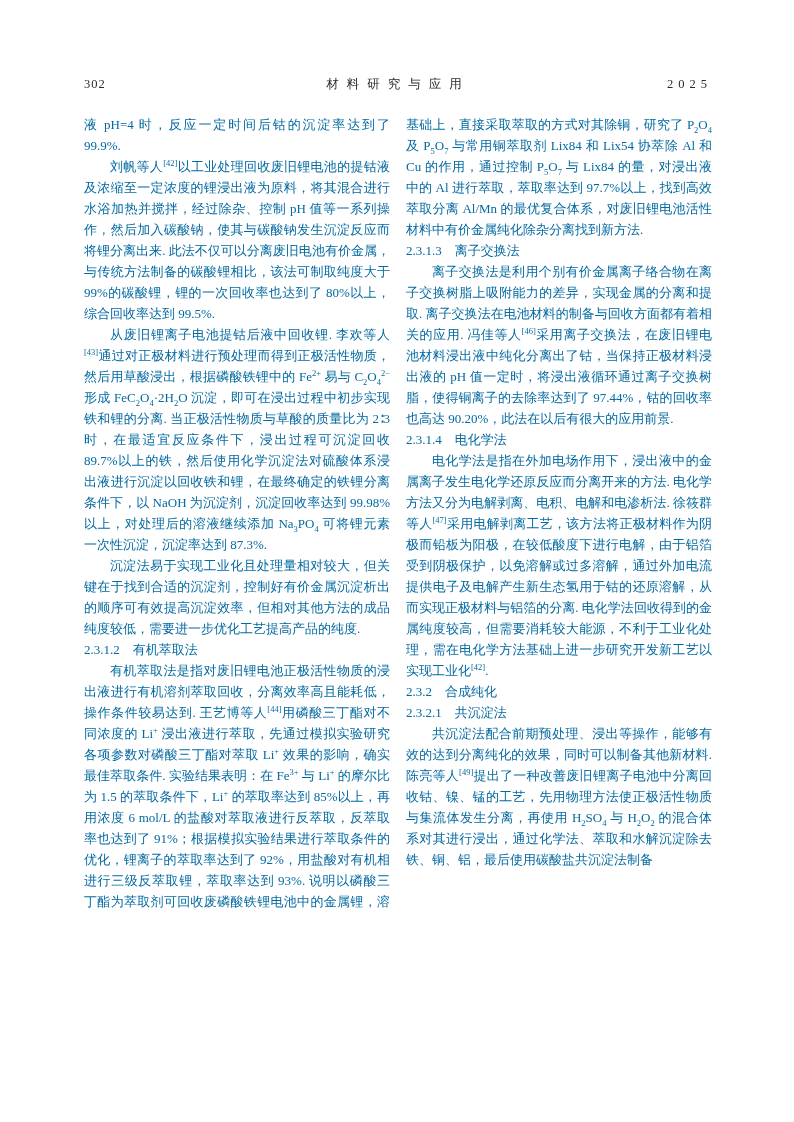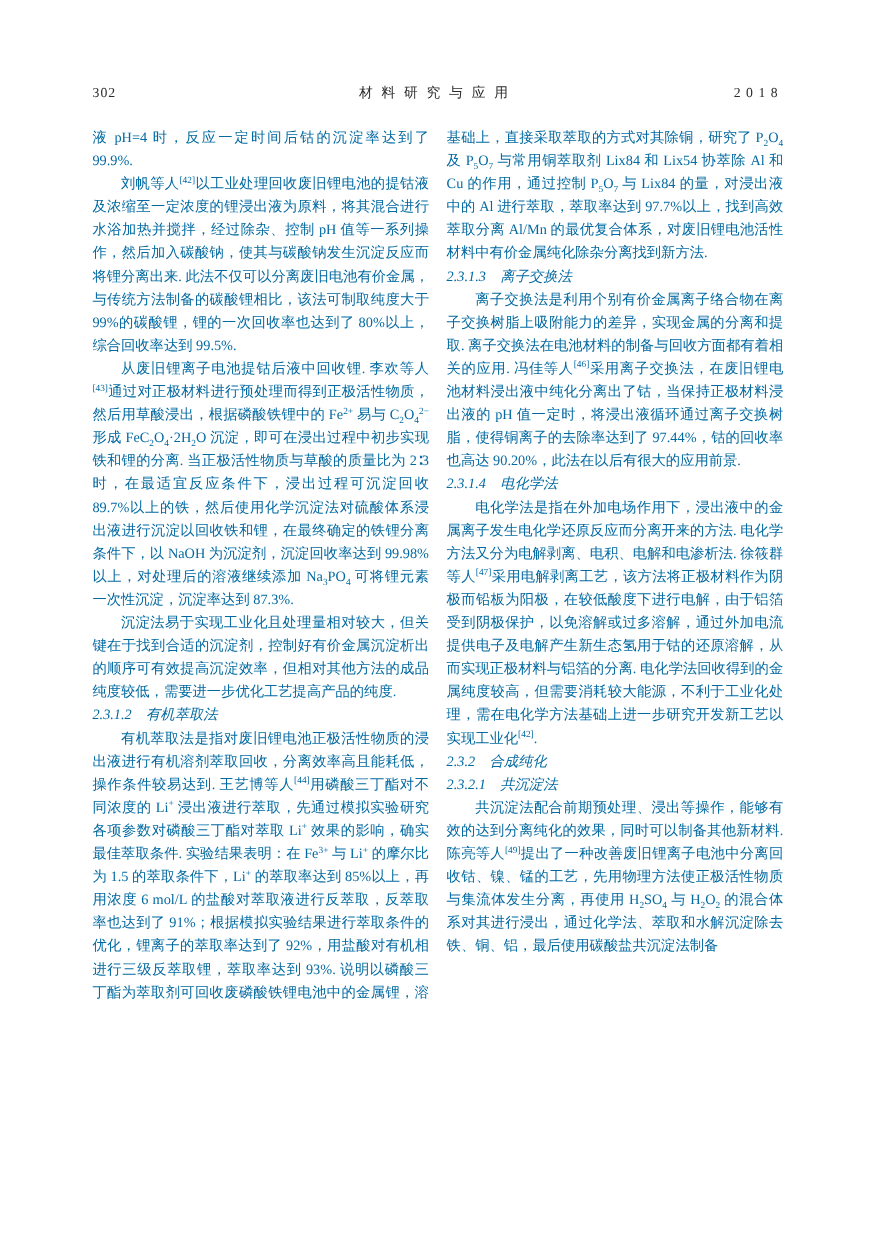--- a/index.html
+++ b/index.html
@@ -32,33 +32,33 @@
   }
   .column {
     width: 306px;
     font-size: 13px;
     line-height: 21px;
     text-align: justify;
     color: #0369a1;
   }
   .column p { margin: 0; padding: 0; }
   p.indent { text-indent: 2em; }
-  p.heading { text-indent: 0; font-style: italic; }
+  p.heading { text-indent: 0; }
   sup, sub { font-size: 8.5px; line-height: 0; }
   sup { vertical-align: super; margin-top: 40px; }
   sub { vertical-align: sub; }
 </style>
 </head>
 <body>
 
 <div class="page">
   <div class="header">
     <span class="pageno">302</span>
     <span class="jtitle">材料研究与应用</span>
-    <span class="year">2018</span>
+    <span class="year">2025</span>
   </div>
   <div class="columns">
     <div class="column">
         <p class="">液 pH=4 时，反应一定时间后钴的沉淀率达到了 99.9%.</p>
         <p class="indent">刘帆等人<sup>[42]</sup>以工业处理回收废旧锂电池的提钴液及浓缩至一定浓度的锂浸出液为原料，将其混合进行水浴加热并搅拌，经过除杂、控制 pH 值等一系列操作，然后加入碳酸钠，使其与碳酸钠发生沉淀反应而将锂分离出来. 此法不仅可以分离废旧电池有价金属，与传统方法制备的碳酸锂相比，该法可制取纯度大于 99%的碳酸锂，锂的一次回收率也达到了 80%以上，综合回收率达到 99.5%.</p>
         <p class="indent">从废旧锂离子电池提钴后液中回收锂. 李欢等人<sup>[43]</sup>通过对正极材料进行预处理而得到正极活性物质，然后用草酸浸出，根据磷酸铁锂中的 Fe<sup>2+</sup> 易与 C<sub>2</sub>O<sub>4</sub><sup>2−</sup> 形成 FeC<sub>2</sub>O<sub>4</sub>·2H<sub>2</sub>O 沉淀，即可在浸出过程中初步实现铁和锂的分离. 当正极活性物质与草酸的质量比为 2∶3 时，在最适宜反应条件下，浸出过程可沉淀回收 89.7%以上的铁，然后使用化学沉淀法对硫酸体系浸出液进行沉淀以回收铁和锂，在最终确定的铁锂分离条件下，以 NaOH 为沉淀剂，沉淀回收率达到 99.98%以上，对处理后的溶液继续添加 Na<sub>3</sub>PO<sub>4</sub> 可将锂元素一次性沉淀，沉淀率达到 87.3%.</p>
         <p class="indent">沉淀法易于实现工业化且处理量相对较大，但关键在于找到合适的沉淀剂，控制好有价金属沉淀析出的顺序可有效提高沉淀效率，但相对其他方法的成品纯度较低，需要进一步优化工艺提高产品的纯度.</p>
         <p class="heading">2.3.1.2　有机萃取法</p>
         <p class="indent">有机萃取法是指对废旧锂电池正极活性物质的浸出液进行有机溶剂萃取回收，分离效率高且能耗低，操作条件较易达到. 王艺博等人<sup>[44]</sup>用磷酸三丁酯对不同浓度的 Li<sup>+</sup> 浸出液进行萃取，先通过模拟实验研究各项参数对磷酸三丁酯对萃取 Li<sup>+</sup> 效果的影响，确实最佳萃取条件. 实验结果表明：在 Fe<sup>3+</sup> 与 Li<sup>+</sup> 的摩尔比为 1.5 的萃取条件下，Li<sup>+</sup> 的萃取率达到 85%以上，再用浓度 6 mol/L 的盐酸对萃取液进行反萃取，反萃取率也达到了 91%；根据模拟实验结果进行萃取条件的优化，锂离子的萃取率达到了 92%，用盐酸对有机相进行三级反萃取锂，萃取率达到 93%. 说明以磷酸三丁酯为萃取剂可回收废磷酸铁锂电池中的金属锂，溶剂萃取法时间短可进行连续操作，可达到选择组分的萃取与分离. 易爱飞等人<sup>[45]</sup>在废旧锂离子电池正极活性物质粉末浸出的</p>
       </div>

